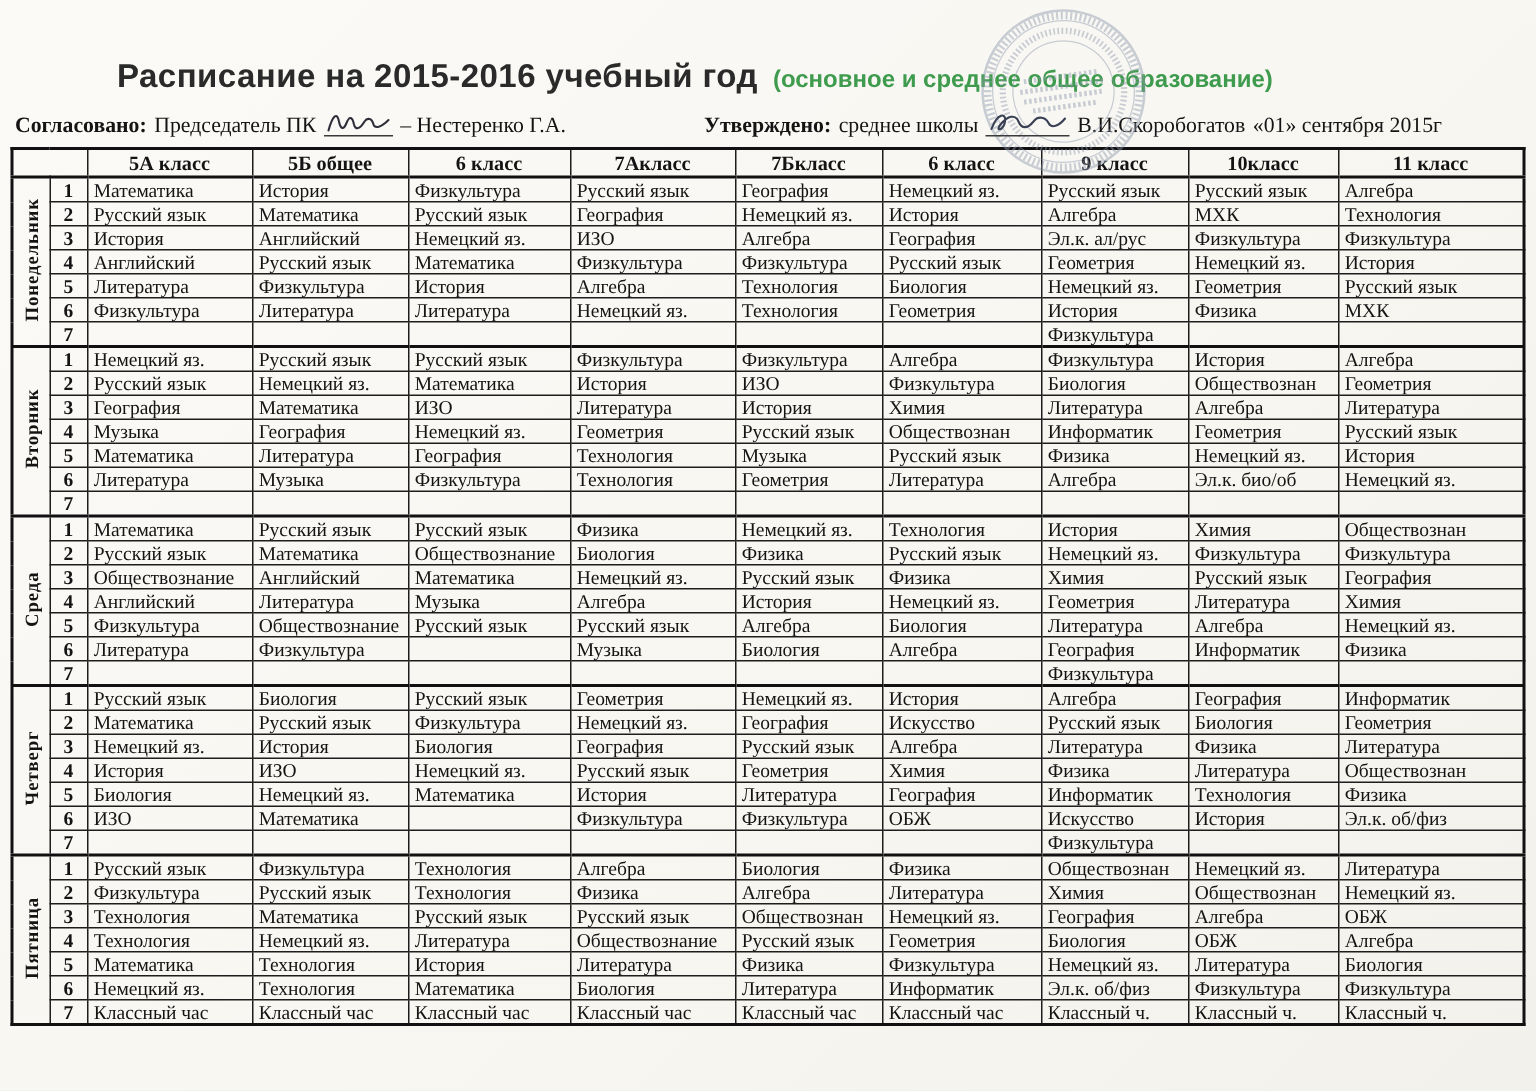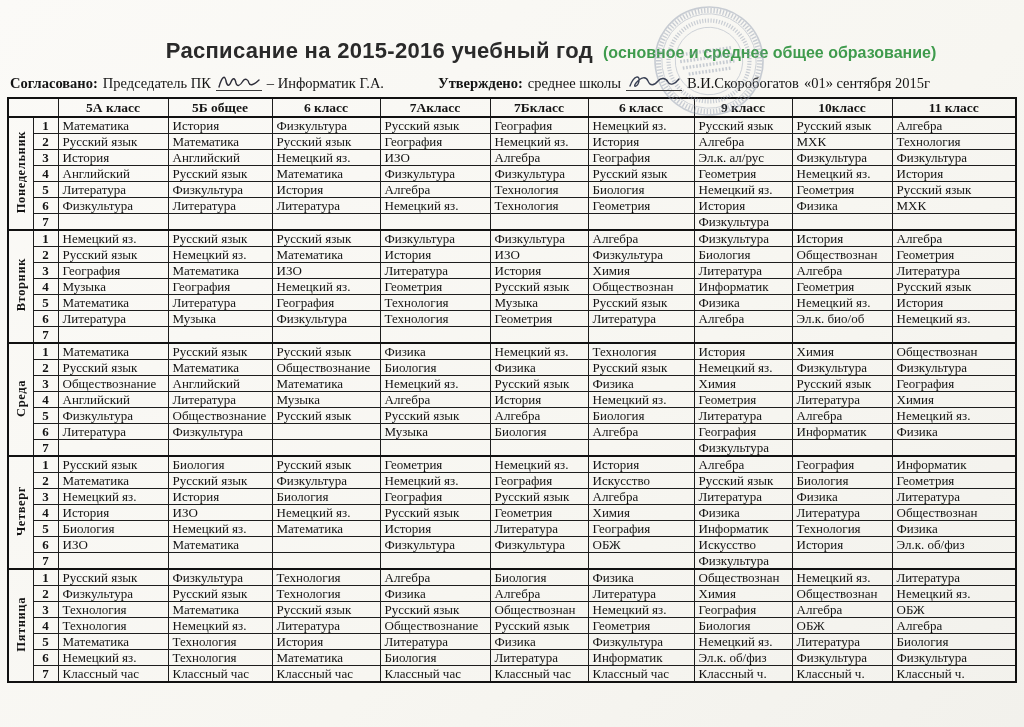--- a/index.html
+++ b/index.html
@@ -12,21 +12,20 @@
     overflow: hidden;
   }
   .page {
     position: absolute; inset: 0;
     background: linear-gradient(135deg, #fbfaf7 0%, #f7f6f1 60%, #f2f1ec 100%);
   }
   
   .title-row {
     padding: 38px 0 0 78px;
     white-space: nowrap;
-    text-align: center;
   }
   .title-main {
     font-family: "Liberation Sans", sans-serif;
     font-weight: bold;
     font-size: 22px;
     color: #2a2a2a;
     letter-spacing: 0.3px;
   }
   .title-sub {
     font-family: "Liberation Sans", sans-serif;
@@ -38,21 +37,21 @@
   
   .approval-row {
     display: flex;
     align-items: baseline;
     padding: 6px 0 0 10px;
     font-size: 14.5px;
     white-space: nowrap;
   }
   .approval-label { font-weight: bold; }
   .approval-left, .approval-right { display: inline-flex; align-items: baseline; gap: 5px; }
-  .approval-right { margin-left: 54px; text-align: center; }
+  .approval-right { margin-left: 92px; text-align: center; }
   .sigline {
     display: inline-block;
     border-bottom: 1px solid #3a3a3a;
     height: 18px;
     vertical-align: baseline;
     position: relative;
     top: 3px;
   }
   .sig-svg { display: block; }
   
@@ -135,21 +134,21 @@
 
   <div class="approval-row">
     <span class="approval-left">
       <span class="approval-label">Согласовано:</span>
       <span>Председатель ПК</span>
       <span class="sigline">
         <svg class="sig-svg" width="46" height="18" viewBox="0 0 46 18">
           <path d="M3 14 C6 3 9 2 10 8 C11 13 13 14 15 9 C17 4 19 5 20 10 C21 14 24 13 27 8 C29 5 32 6 33 10 C34 13 38 12 43 7" fill="none" stroke="#2e2e3a" stroke-width="1.4" stroke-linecap="round"></path>
         </svg>
       </span>
-      <span>– Информатик Г.А.</span>
+      <span>– Нестеренко Г.А.</span>
     </span>
     <span class="approval-right">
       <span class="approval-label">Утверждено:</span>
       <span>среднее школы</span>
       <span class="sigline">
         <svg class="sig-svg" width="56" height="18" viewBox="0 0 56 18">
           <path d="M4 13 C8 2 14 2 13 8 C12 14 6 15 10 10 C15 4 20 3 22 8 C24 13 28 13 32 8 C35 4 40 5 42 9 C44 13 49 11 53 6" fill="none" stroke="#3a4154" stroke-width="1.4" stroke-linecap="round"></path>
         </svg>
       </span>
       <span>В.И.Скоробогатов</span>

